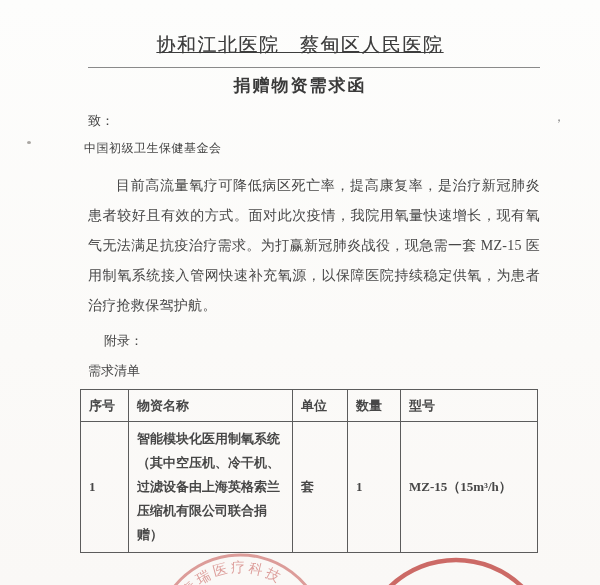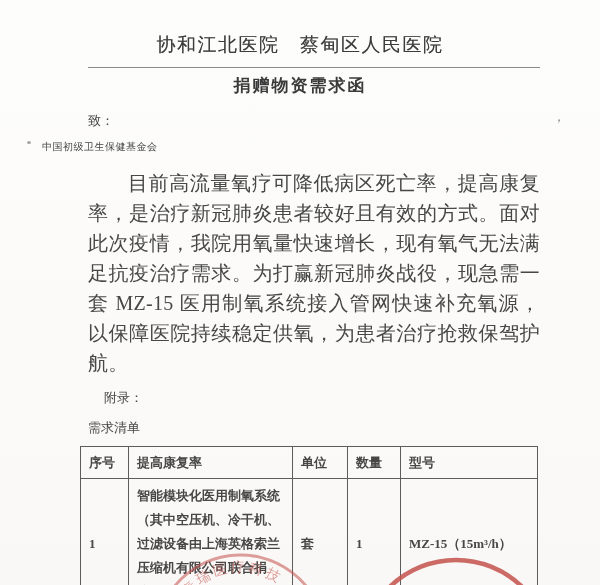--- a/index.html
+++ b/index.html
@@ -15,48 +15,49 @@
     background:linear-gradient(180deg,#fdfdfc 0%,#fbfaf8 60%,#faf8f6 100%);
     color:#454545;
   }
   .doc-header-title{
     margin-top:32px;
     text-align:center;
     font-size:19px;
     letter-spacing:1.5px;
     color:#3d3d3d;
     text-shadow:0 0 .5px rgba(70,70,70,.55);
+    text-decoration:underline;
   }
   .header-rule{
     width:452px;
     margin:9px 0 0 88px;
     border:none;
     border-top:1.5px solid #8a8a8a;
   }
   .doc-title{
     margin-top:6px;
     text-align:center;
     font-size:17px;
     font-weight:bold;
     letter-spacing:2px;
     color:#3a3a3a;
   }
   .salutation{
     margin:15px 0 0 88px;
     font-size:13px;
   }
   .recipient-line{
-    margin:10px 0 0 42px;
-    font-size:10px;
+    margin:10px 0 0 84px;
+    font-size:12px;
     letter-spacing:.5px;
   }
   .body-paragraph{
     margin:14px 0 0 88px;
     width:452px;
-    font-size:20px;
+    font-size:14px;
     line-height:30px;
     text-align:justify;
     text-indent:2em;
     letter-spacing:.3px;
     color:#474747;
   }
   .appendix-label{ margin:11px 8px 0 88px; font-size:13px;padding-left:16px; }
   .list-label{ margin:12px 8px 0 88px; font-size:13px; }
   table.demand-table{
     margin:9px 0 0 80px;
@@ -114,21 +115,21 @@
     <colgroup>
       <col class="col-no">
         <col class="col-name">
         <col class="col-unit">
         <col class="col-qty">
         <col class="col-model">
     </colgroup>
     <thead>
       <tr>
         <th>序号</th>
-        <th>提高康复率</th>
+        <th>物资名称</th>
         <th>单位</th>
         <th>数量</th>
         <th>型号</th>
       </tr>
     </thead>
     <tbody>
       <tr class="row-main">
         <td>1</td>
         <td class="cell-name-long">智能模块化医用制氧系统（其中空压机、冷干机、过滤设备由上海英格索兰压缩机有限公司联合捐赠）</td>
         <td>套</td>

